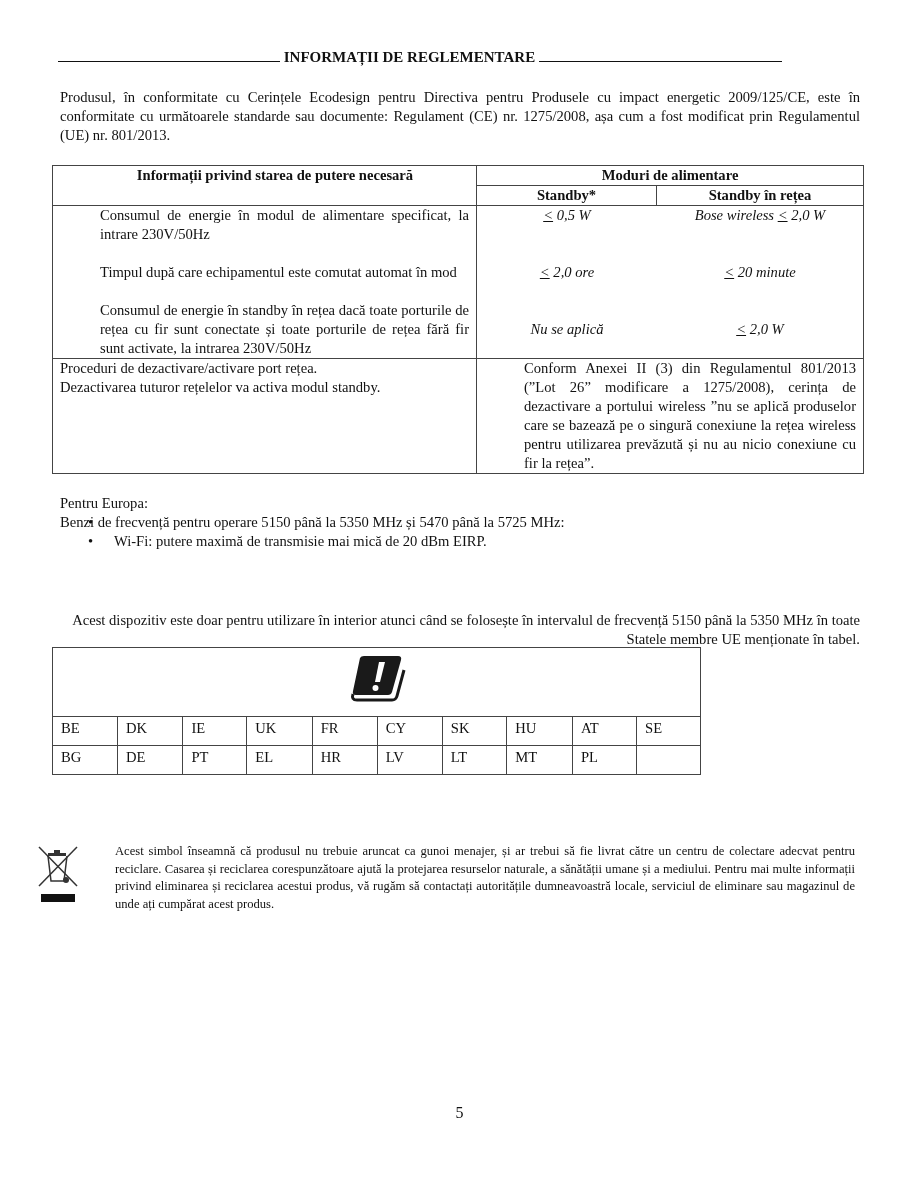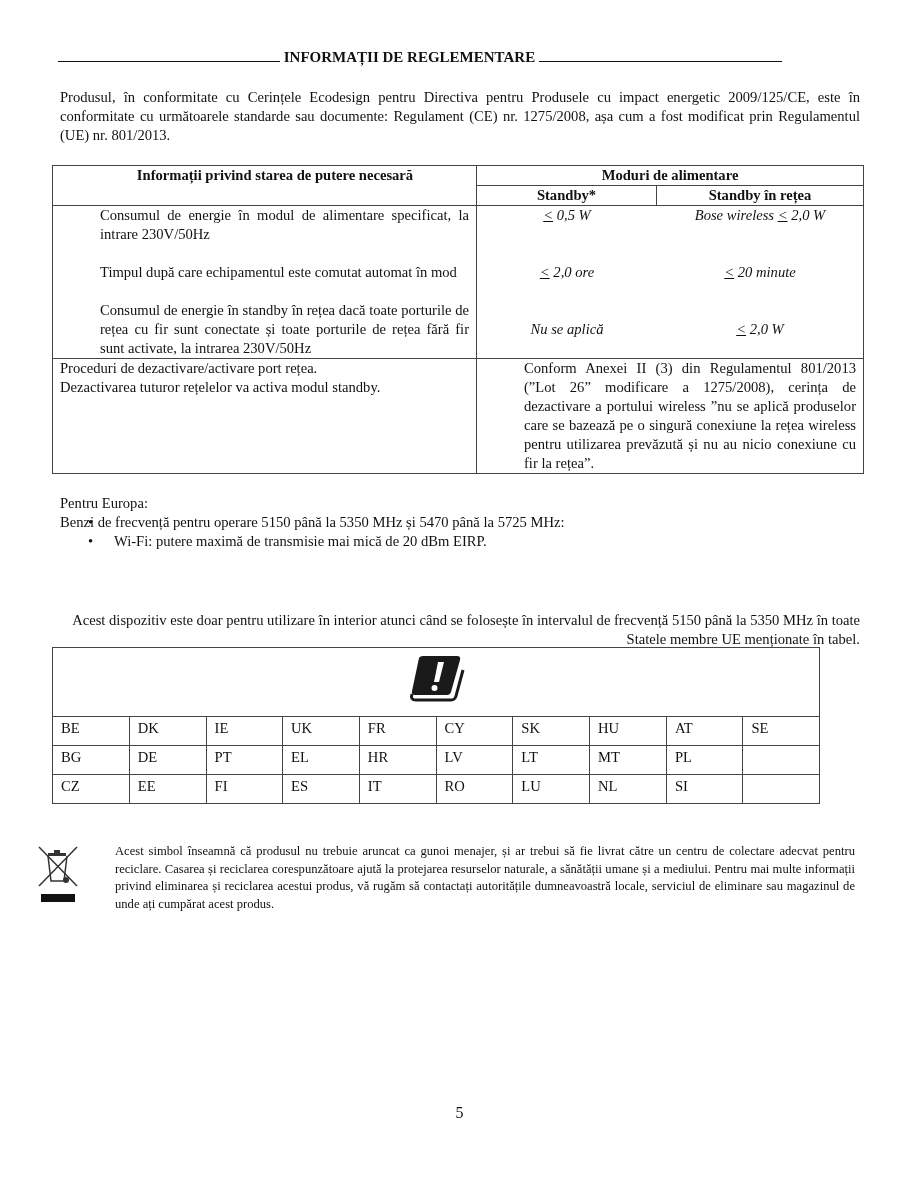--- a/index.html
+++ b/index.html
@@ -26,21 +26,21 @@
   .gap { height: 19px; }
   .le { text-decoration: underline; }
 
   .eu { left: 60px; top: 494px; width: 800px; }
   .eu .b { font-weight: normal; }
   .eu .bullet { padding-left: 25px; position: relative; }
   .eu .bullet .dot { position: absolute; left: 28px; top: 0; }
   .eu .bullet .txt { padding-left: 29px; }
   .indoor { left: 60px; top: 611px; width: 800px; text-align: right; }
 
-  .t2 { position: absolute; left: 52px; top: 647px; width: 768px; }
+  .t2 { position: absolute; left: 52px; top: 647px; width: 649px; }
   .t2 td { border: 1px solid #444; height: 28px; padding: 0 8px; vertical-align: top; width: 64px; font-size: 14.6px; line-height: 22px; }
   .t2 .iconrow td { height: 68px; text-align: center; vertical-align: middle; padding: 0; }
 
   .weee { left: 36px; top: 844px; width: 44px; height: 62px; }
   .weee-text { left: 115px; top: 843px; width: 740px; font-size: 12.6px; line-height: 17.5px; text-align: justify; }
   .page-num { left: 0; width: 919px; top: 1103px; text-align: center; font-size: 16px; }
 </style>
 </head>
 <body>
 
@@ -148,32 +148,20 @@
     <td>DE</td>
     <td>PT</td>
     <td>EL</td>
     <td>HR</td>
     <td>LV</td>
     <td>LT</td>
     <td>MT</td>
     <td>PL</td>
     <td></td>
   </tr>
-  <tr>
-    <td>CZ</td>
-    <td>EE</td>
-    <td>FI</td>
-    <td>ES</td>
-    <td>IT</td>
-    <td>RO</td>
-    <td>LU</td>
-    <td>NL</td>
-    <td>SI</td>
-    <td></td>
-  </tr>
 </tbody>
   </table>
 
 <div class="abs weee">
   <svg width="44" height="62" viewBox="0 0 44 62">
     <line x1="3" y1="3" x2="41" y2="42" stroke="#333" stroke-width="1.5"></line>
     <line x1="41" y1="3" x2="3" y2="42" stroke="#333" stroke-width="1.5"></line>
     <rect x="12" y="9" width="18" height="3" fill="#333"></rect>
     <rect x="18" y="6" width="6" height="3" fill="#333"></rect>
     <path d="M12 12 L15 37 L28 37 L31 12" fill="none" stroke="#333" stroke-width="1.5"></path>

